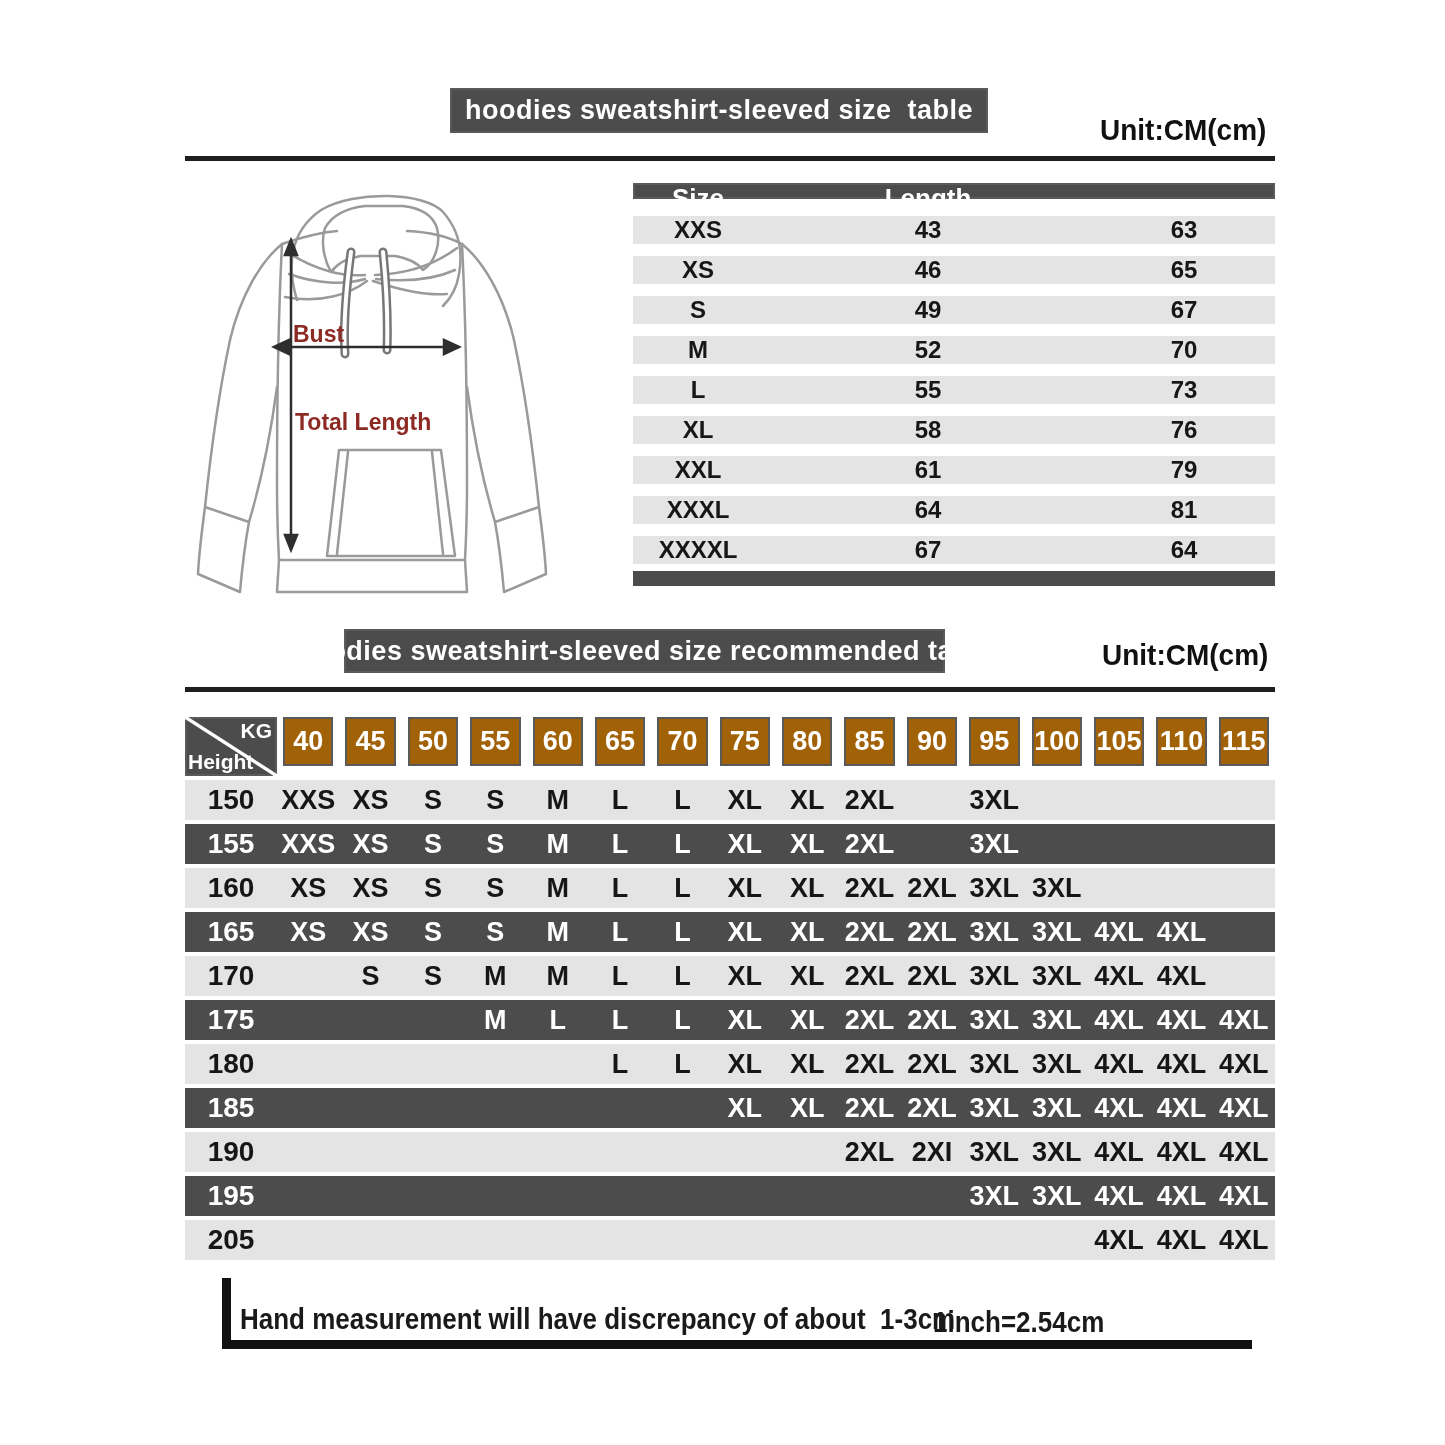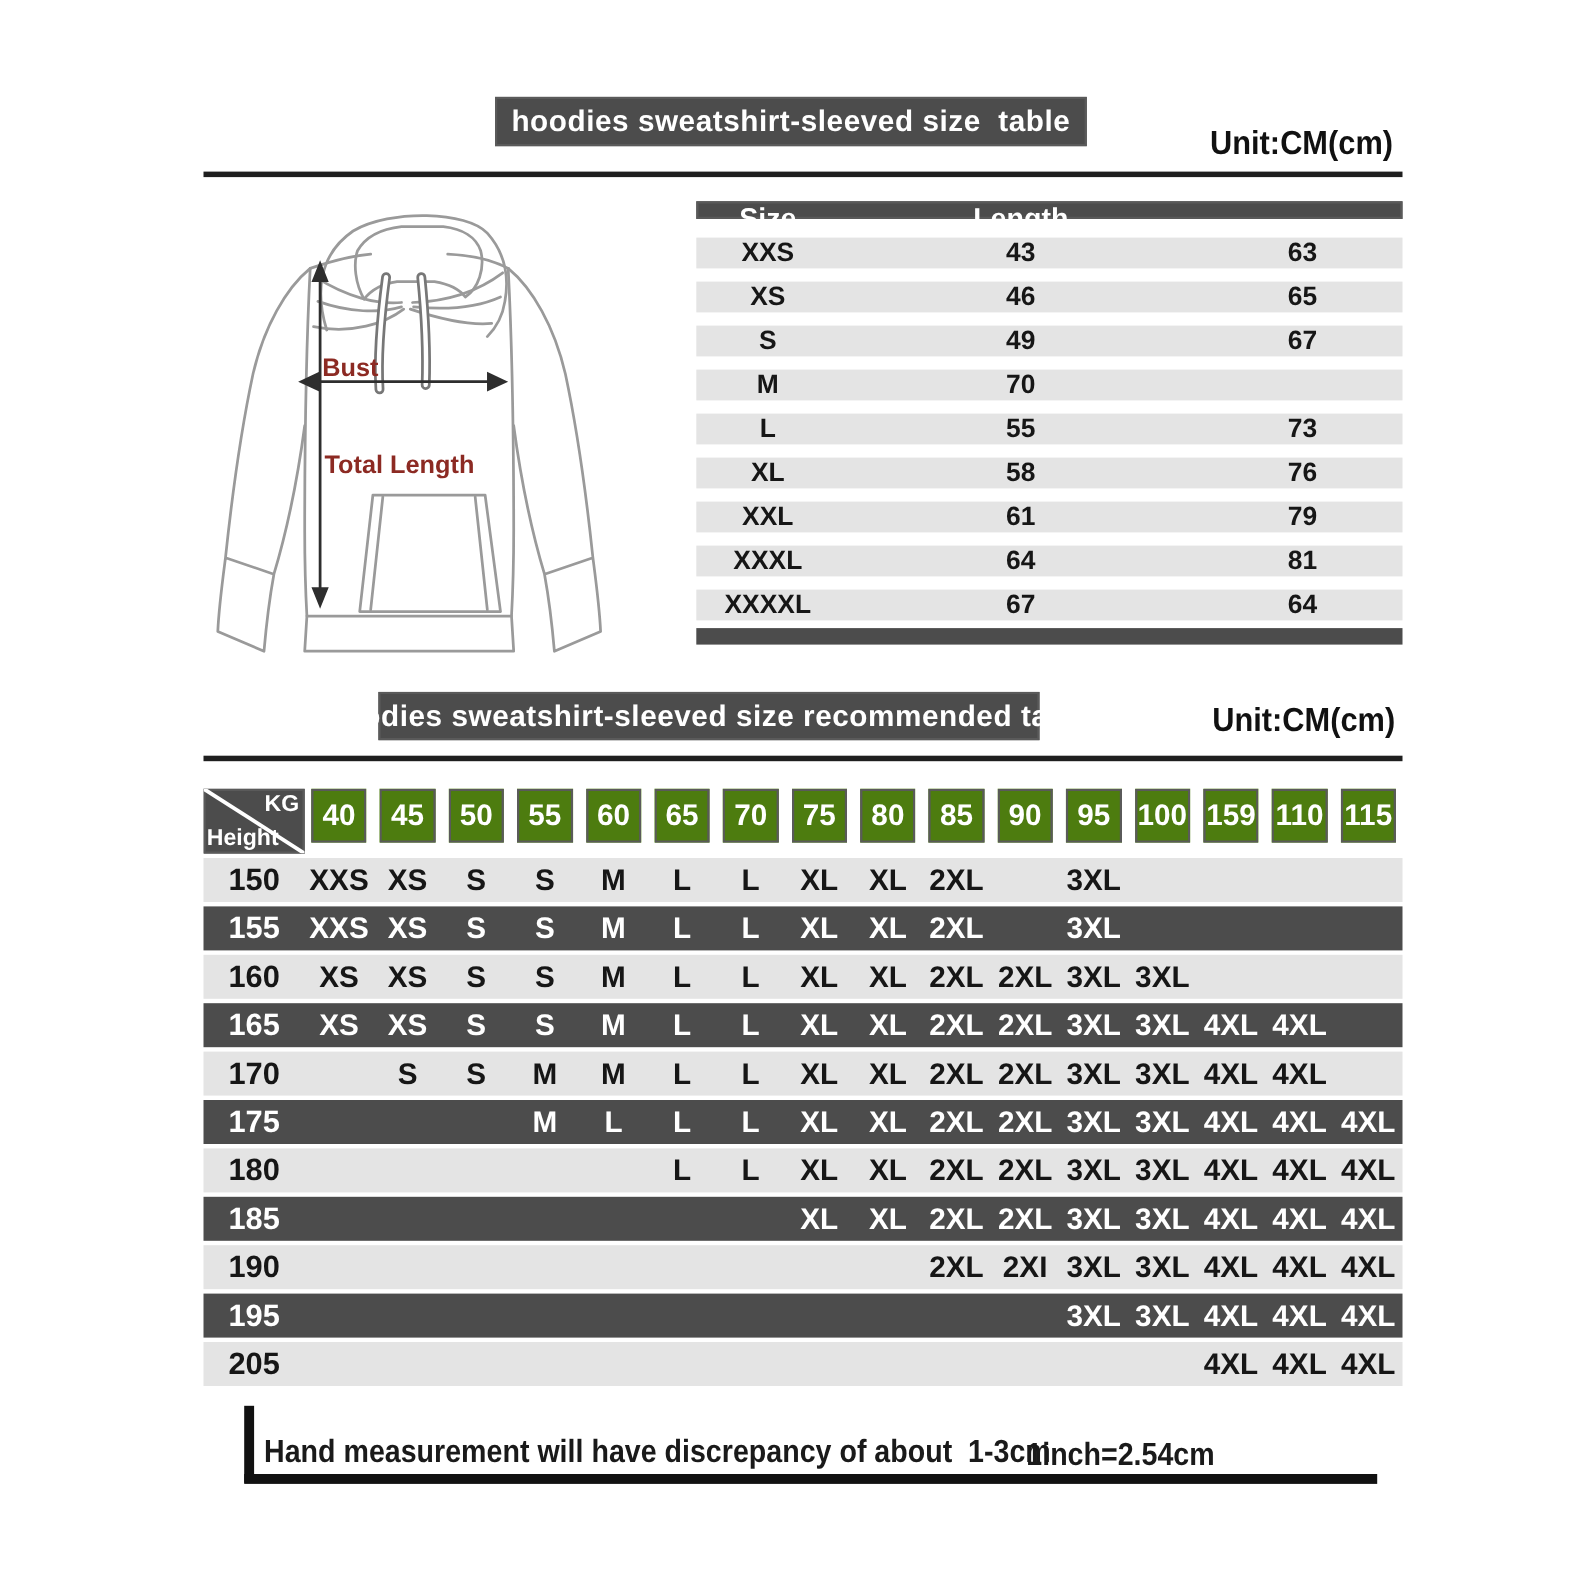--- a/index.html
+++ b/index.html
@@ -37,21 +37,21 @@
 
   
   #rec-table{left:185px;top:717px;width:1090px;}
   .rgrid{display:grid;grid-template-columns:92px repeat(16,1fr);}
   #rec-weights{height:59px;}
   .corner{position:relative;background:#4c4c4c;color:#fff;overflow:hidden;box-shadow:0 0 0 2px #5a5a5a inset;}
   .corner .kg{position:absolute;right:5px;top:2px;font-size:21px;}
   .corner .hgt{position:absolute;left:3px;bottom:2px;font-size:21px;}
   .corner svg{position:absolute;left:0;top:0;width:100%;height:100%;}
   .wcell{padding:0 6px;}
-  .wbox{height:49px;background:#4d7c0f;color:#fff;font-size:27px;line-height:49px;text-align:center;box-shadow:0 0 0 2px #5a5a5a inset;}
+  .wbox{height:49px;background:#a16207;color:#fff;font-size:27px;line-height:49px;text-align:center;box-shadow:0 0 0 2px #5a5a5a inset;}
   .rrow{height:40px;margin-top:4px;align-items:center;text-align:center;font-size:27px;}
   .rrow.light{background:#e4e4e4;color:#161616;}
   .rrow.dark{background:#4c4c4c;color:#ffffff;}
   .hcell{font-size:28px;}
 
   
   #f-vbar{left:222px;top:1278px;width:9px;height:70px;background:#111;}
   #f-hbar{left:222px;top:1340px;width:1030px;height:9px;background:#111;}
   #f-note{left:240px;top:1302px;font-size:26px;transform:scaleY(1.12);transform-origin:left top;white-space:pre;}
   #f-conv{left:933px;top:1305px;font-size:26px;transform:scaleY(1.12);transform-origin:left top;}
@@ -118,20 +118,21 @@
         <span class="scell">46</span>
         <span class="scell">65</span>
       </div>
       <div class="srow sgrid">
         <span class="scell">S</span>
         <span class="scell">49</span>
         <span class="scell">67</span>
       </div>
       <div class="srow sgrid">
         <span class="scell">M</span>
+        <span class="scell">52</span>
         <span class="scell">70</span>
       </div>
       <div class="srow sgrid">
         <span class="scell">L</span>
         <span class="scell">55</span>
         <span class="scell">73</span>
       </div>
       <div class="srow sgrid">
         <span class="scell">XL</span>
         <span class="scell">58</span>
@@ -202,21 +203,21 @@
       <div class="wcell">
         <div class="wbox">90</div>
       </div>
       <div class="wcell">
         <div class="wbox">95</div>
       </div>
       <div class="wcell">
         <div class="wbox">100</div>
       </div>
       <div class="wcell">
-        <div class="wbox">159</div>
+        <div class="wbox">105</div>
       </div>
       <div class="wcell">
         <div class="wbox">110</div>
       </div>
       <div class="wcell">
         <div class="wbox">115</div>
       </div>
     </div>
   <div id="rec-rows">
       <div class="rrow rgrid light">

